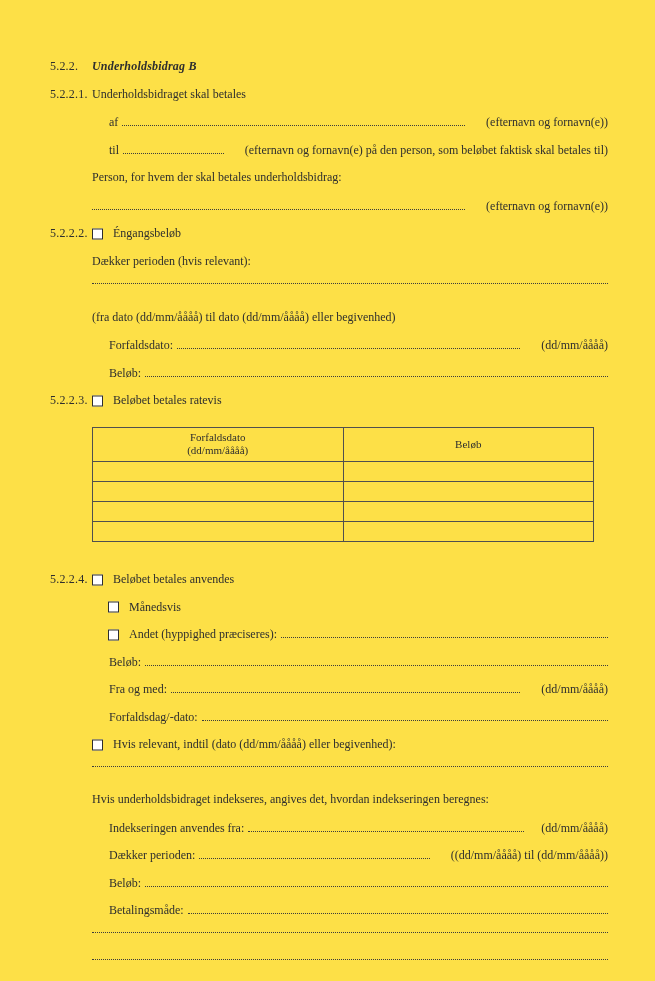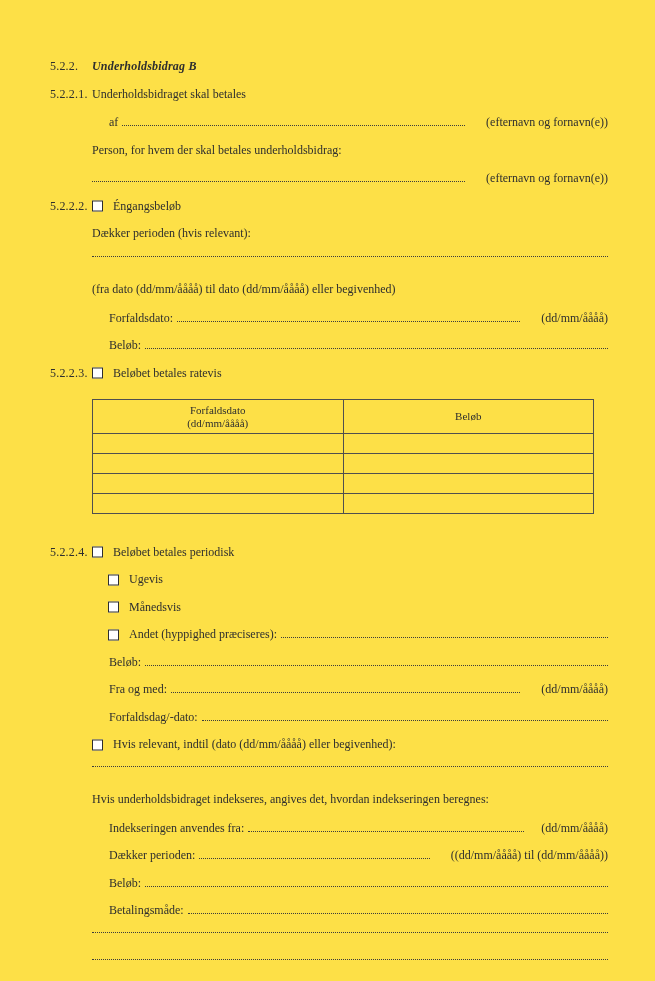--- a/index.html
+++ b/index.html
@@ -106,20 +106,28 @@
         <span class="num"></span>
         <div class="content">
           <span class="prefix">af</span>
           <span class="dots"></span>
           <span class="suffix">(efternavn og fornavn(e))</span>
         </div>
       </div>
       <div class="row">
         <span class="num"></span>
         <div class="content">
+          <span class="prefix">til</span>
+          <span class="dots"></span>
+          <span class="suffix">(efternavn og fornavn(e) på den person, som beløbet faktisk skal betales til)</span>
+        </div>
+      </div>
+      <div class="row">
+        <span class="num"></span>
+        <div class="content">
           <span class="wrapok">Person, for hvem der skal betales underholdsbidrag:</span>
         </div>
       </div>
       <div class="row">
         <span class="num"></span>
         <div class="content">
           <span class="dots nolead"></span>
           <span class="suffix">(efternavn og fornavn(e))</span>
         </div>
       </div>
@@ -205,28 +213,21 @@
                 </tr>
               </tbody>
             </table>
           </div>
         </div>
       </div>
       <div class="row">
         <span class="num">5.2.2.4.</span>
         <div class="content">
           <span class="cbx"></span>
-          <span class="plain">Beløbet betales periodisk</span>
-        </div>
-      </div>
-      <div class="row">
-        <span class="num"></span>
-        <div class="content indent">
-          <span class="cbx"></span>
-          <span class="plain">Ugevis</span>
+          <span class="plain">Beløbet betales anvendes</span>
         </div>
       </div>
       <div class="row">
         <span class="num"></span>
         <div class="content indent">
           <span class="cbx"></span>
           <span class="plain">Månedsvis</span>
         </div>
       </div>
       <div class="row">

